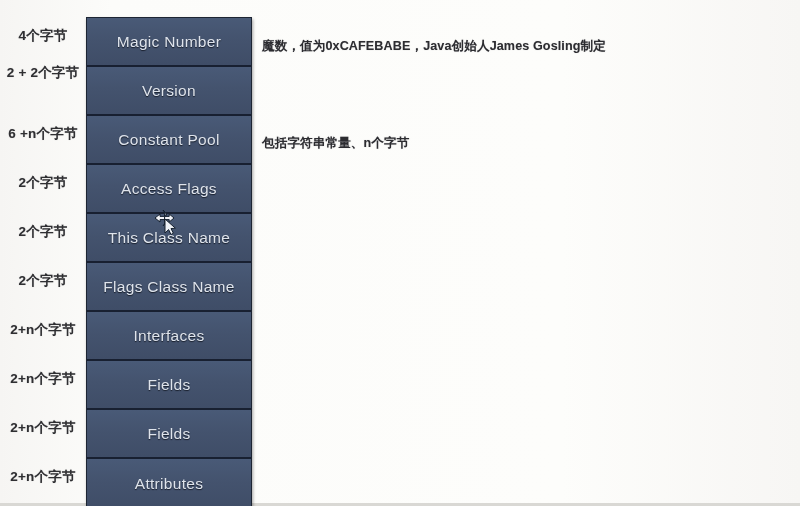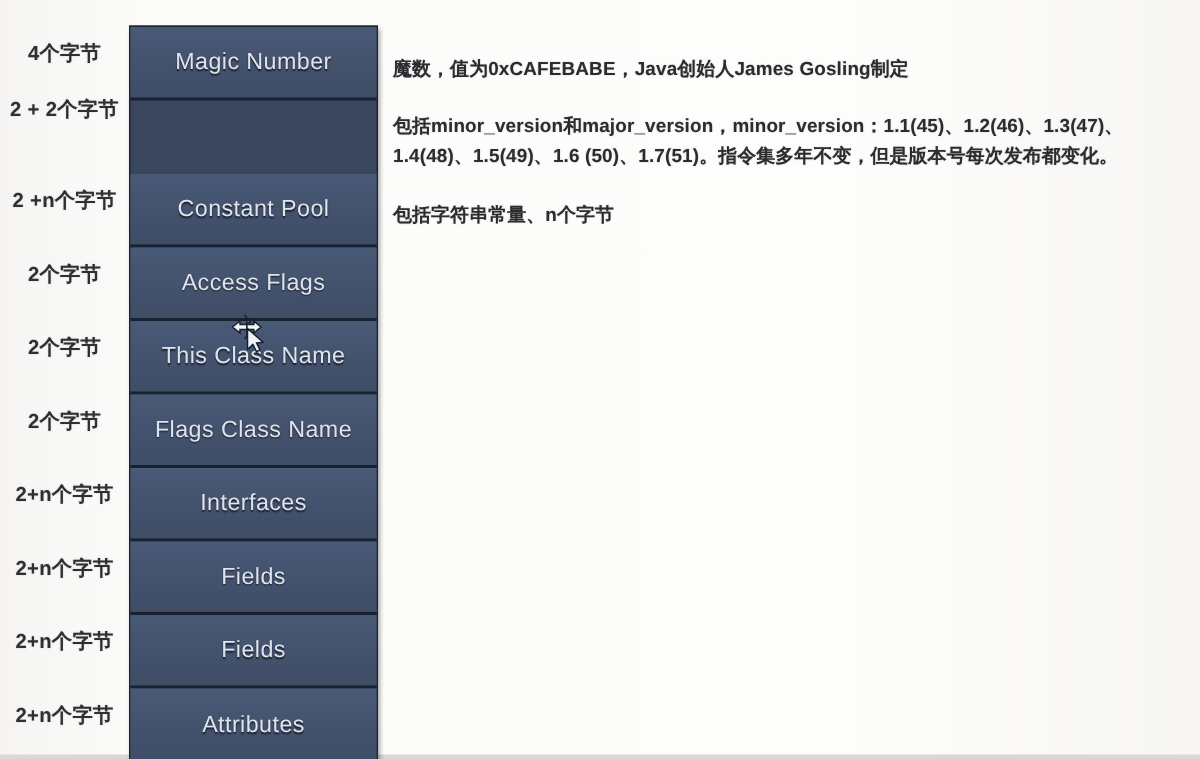--- a/index.html
+++ b/index.html
@@ -133,34 +133,37 @@
 </head>
 <body>
 
 <div id="page">
 
   <div id="bottom-band"></div>
 
   <div id="size-labels">
     <div class="size-label" style="top:0px">4个字节</div>
     <div class="size-label" style="top:37px">2 + 2个字节</div>
-    <div class="size-label" style="top:98px">2 +n个字节</div>
+    <div class="size-label" style="top:98px">6 +n个字节</div>
     <div class="size-label" style="top:147px">2个字节</div>
     <div class="size-label" style="top:196px">2个字节</div>
     <div class="size-label" style="top:245px">2个字节</div>
     <div class="size-label" style="top:294px">2+n个字节</div>
     <div class="size-label" style="top:343px">2+n个字节</div>
     <div class="size-label" style="top:392px">2+n个字节</div>
     <div class="size-label" style="top:441px">2+n个字节</div>
   </div>
 
   <div id="class-structure">
     <div class="section-box" style="top:0px">
       <span class="section-label">Magic Number</span>
     </div>
+    <div class="section-box" style="top:49px">
+      <span class="section-label">Version</span>
+    </div>
     <div class="section-box" style="top:98px">
       <span class="section-label">Constant Pool</span>
     </div>
     <div class="section-box" style="top:147px">
       <span class="section-label">Access Flags</span>
     </div>
     <div class="section-box" style="top:196px">
       <span class="section-label">This Class Name</span>
     </div>
     <div class="section-box" style="top:245px">
@@ -177,24 +180,20 @@
     </div>
     <div class="section-box" style="top:441px">
       <span class="section-label">Attributes</span>
     </div>
   </div>
 
   <div id="annotations">
     <div class="note" style="top:20px">
       <span>魔数，值为0xCAFEBABE，Java创始人James Gosling制定</span>
     </div>
-    <div class="note" style="top:58px">
-      <span>包括minor_version和major_version，minor_version：1.1(45)、1.2(46)、1.3(47)、</span>
-      <span class="line2">1.4(48)、1.5(49)、1.6 (50)、1.7(51)。指令集多年不变，但是版本号每次发布都变化。</span>
-    </div>
     <div class="note" style="top:117px">
       <span>包括字符串常量、n个字节</span>
     </div>
   </div>
 
   <div id="cursor">
     <svg width="30" height="30" viewBox="0 0 30 30">
       <g>
 
         <path d="M11 1 L15 6 L12.6 6 L12.6 10.6 L8 10.6 L8 13 L3 9 L8 5 L8 7.4 L12.6 7.4 L12.6 3 Z" fill="#f2f4f8" stroke="#15202f" stroke-width="1"></path>

